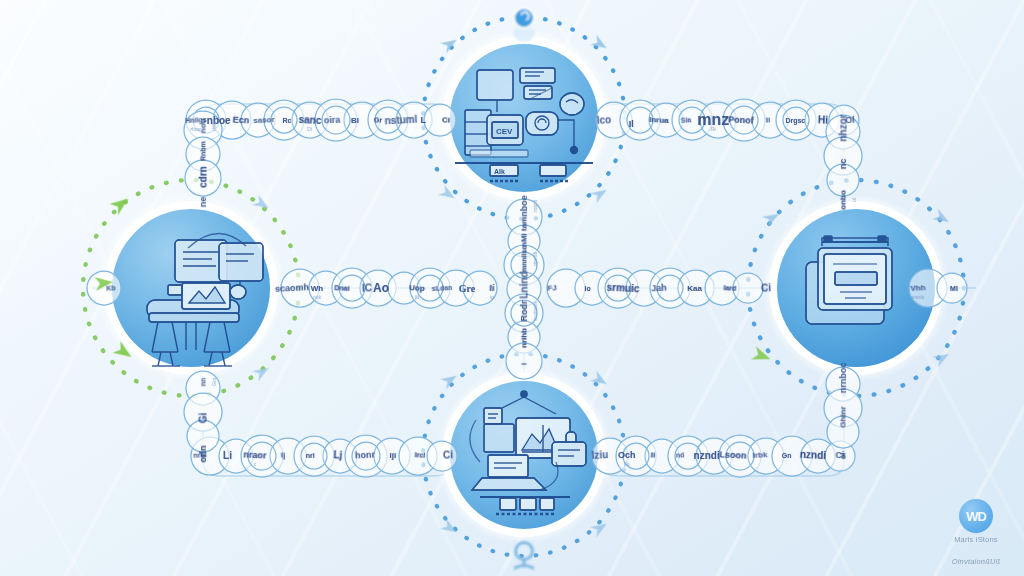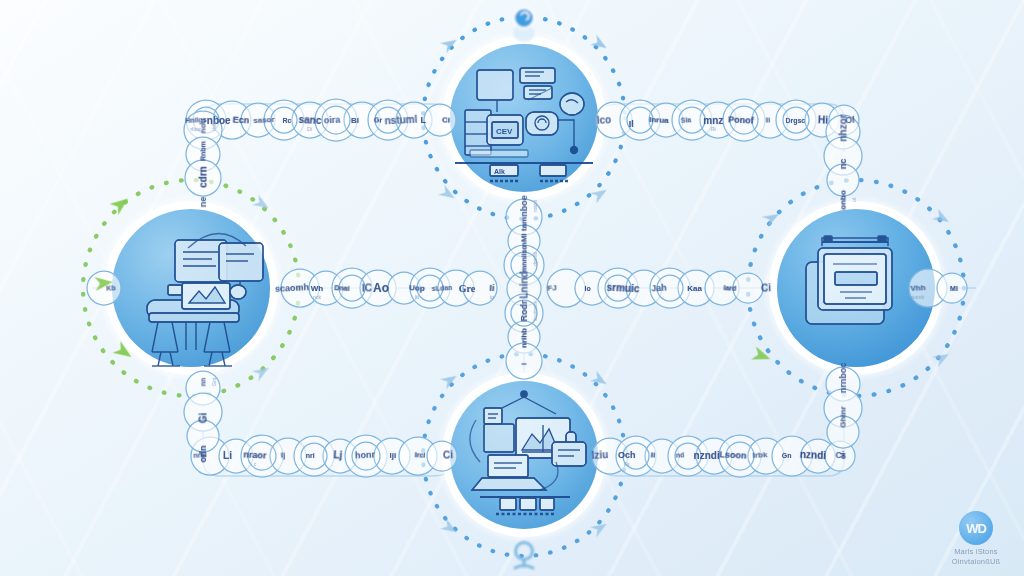--- a/index.html
+++ b/index.html
@@ -43,21 +43,21 @@
     width:34px;height:34px;border-radius:50%;
     background:radial-gradient(circle at 35% 32%,#7bc0f2,#2f97e6 70%,#2388dd);
     display:flex;align-items:center;justify-content:center;
     color:#fff;font-size:13px;font-weight:700;letter-spacing:-1px;
     filter:blur(.25px);
   }
   #wm-line1,#wm-line2{
     font-size:7.5px;color:#6d86a6;line-height:1.25;margin-top:2px;
     filter:blur(.45px);letter-spacing:.2px;text-align:center;
   }
-  #wm-line2{margin-top:0;}
+  #wm-line2{margin-top:12px;font-style:italic;}
 </style>
 </head>
 <body>
 
 <div id="stage">
 
   <svg id="art" viewBox="0 0 1024 576">
     <defs>
       <radialGradient id="nodeGradTop" cx="38%" cy="30%" r="78%">
         <stop offset="0%" stop-color="#9fd1f1"></stop>
@@ -482,21 +482,21 @@
       <div class="blurtext" style="font-size: 9px; left: 332.364px; top: 120px; transform: translate(-50%, -50%) rotate(-3deg); opacity: 0.78;">oira</div>
       <div class="blurtext" style="font-size: 8px; left: 355.091px; top: 120px; transform: translate(-50%, -50%) rotate(0deg); opacity: 0.85;">Bl</div>
       <div class="blurtext" style="font-size: 7px; left: 377.818px; top: 120px; transform: translate(-50%, -50%) rotate(3deg); opacity: 0.92;">Gr</div>
       <div class="blurtext" style="font-size: 10px; left: 400.545px; top: 120px; transform: translate(-50%, -50%) rotate(-3deg); opacity: 0.78;">nstuml</div>
       <div class="blurtext" style="font-size: 9px; left: 423.273px; top: 120px; transform: translate(-50%, -50%) rotate(0deg); opacity: 0.85;">L</div>
       <div class="blurtext" style="font-size: 8px; left: 446px; top: 120px; transform: translate(-50%, -50%) rotate(3deg); opacity: 0.92;">Ci</div>
       <div class="blurtext" style="font-size: 10px; left: 604px; top: 120px; transform: translate(-50%, -50%) rotate(-3deg); opacity: 0.78;">Ico</div>
       <div class="blurtext" style="font-size: 9px; left: 631.333px; top: 124px; transform: translate(-50%, -50%) rotate(0deg); opacity: 0.85;">Il</div>
       <div class="blurtext" style="font-size: 8px; left: 658.667px; top: 120px; transform: translate(-50%, -50%) rotate(3deg); opacity: 0.92;">Inrua</div>
       <div class="blurtext" style="font-size: 7px; left: 686px; top: 120px; transform: translate(-50%, -50%) rotate(-3deg); opacity: 0.78;">Sla</div>
-      <div class="blurtext" style="font-size: 10px; left: 713.333px; top: 120px; transform: translate(-50%, -50%) rotate(0deg); opacity: 0.85;">mnz</div>
+      <div class="blurtext" style="font-size: 16px; left: 713.333px; top: 120px; transform: translate(-50%, -50%) rotate(0deg); opacity: 0.85;">mnz</div>
       <div class="blurtext sub" style="font-size: 5px; left: 713.333px; top: 129px; transform: translate(-50%, -50%); opacity: 0.7;">Ri</div>
       <div class="blurtext" style="font-size: 9px; left: 740.667px; top: 120px; transform: translate(-50%, -50%) rotate(3deg); opacity: 0.92;">Ponof</div>
       <div class="blurtext" style="font-size: 8px; left: 768px; top: 120px; transform: translate(-50%, -50%) rotate(-3deg); opacity: 0.78;">Ii</div>
       <div class="blurtext" style="font-size: 7px; left: 795.333px; top: 120px; transform: translate(-50%, -50%) rotate(0deg); opacity: 0.85;">Drgsc</div>
       <div class="blurtext" style="font-size: 10px; left: 822.667px; top: 120px; transform: translate(-50%, -50%) rotate(3deg); opacity: 0.92;">Hi</div>
       <div class="blurtext" style="font-size: 9px; left: 850px; top: 120px; transform: translate(-50%, -50%) rotate(-3deg); opacity: 0.78;">Ol</div>
       <div class="blurtext" style="font-size: 9px; left: 292px; top: 288px; transform: translate(-50%, -50%) rotate(-3deg); opacity: 0.78;">scaomh</div>
       <div class="blurtext" style="font-size: 8px; left: 317px; top: 288px; transform: translate(-50%, -50%) rotate(0deg); opacity: 0.85;">Wh</div>
       <div class="blurtext sub" style="font-size: 5px; left: 317px; top: 297px; transform: translate(-50%, -50%); opacity: 0.7;">nok</div>
       <div class="blurtext" style="font-size: 7px; left: 342px; top: 288px; transform: translate(-50%, -50%) rotate(3deg); opacity: 0.92;">Dnai</div>

